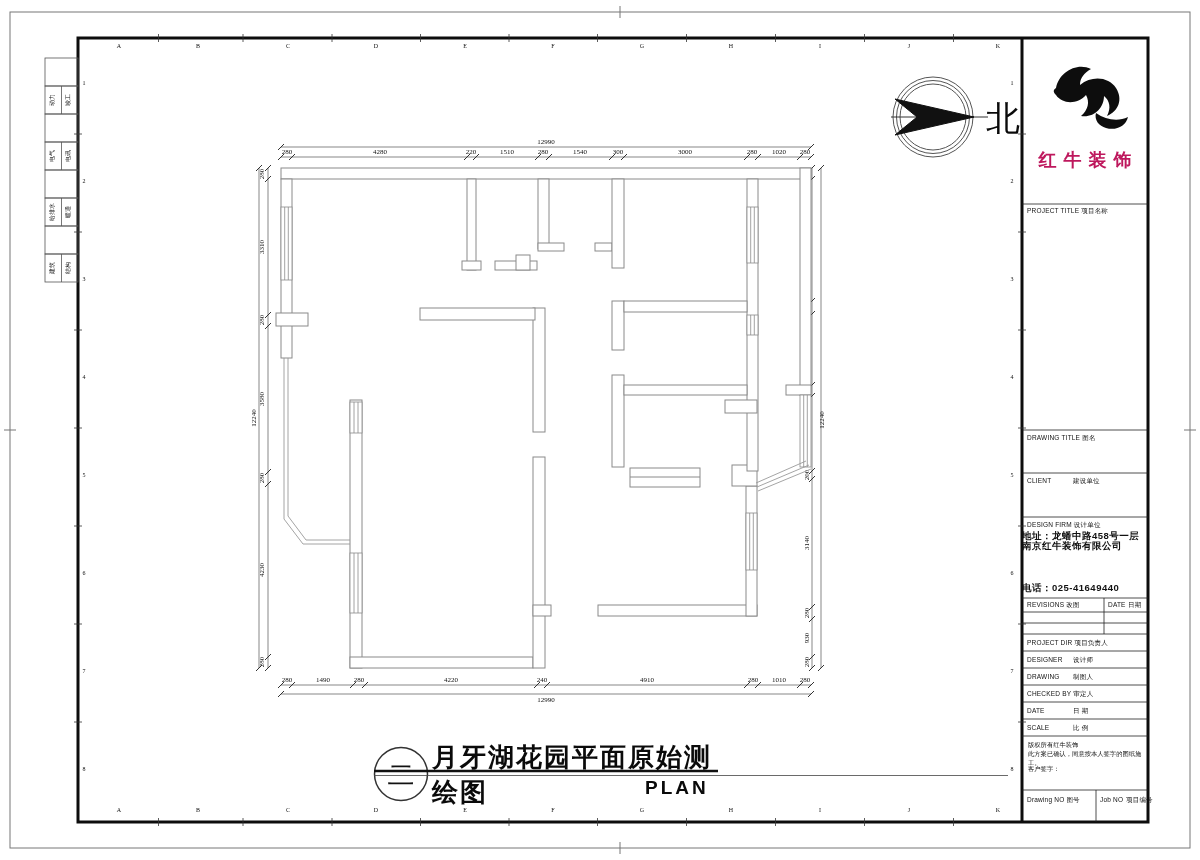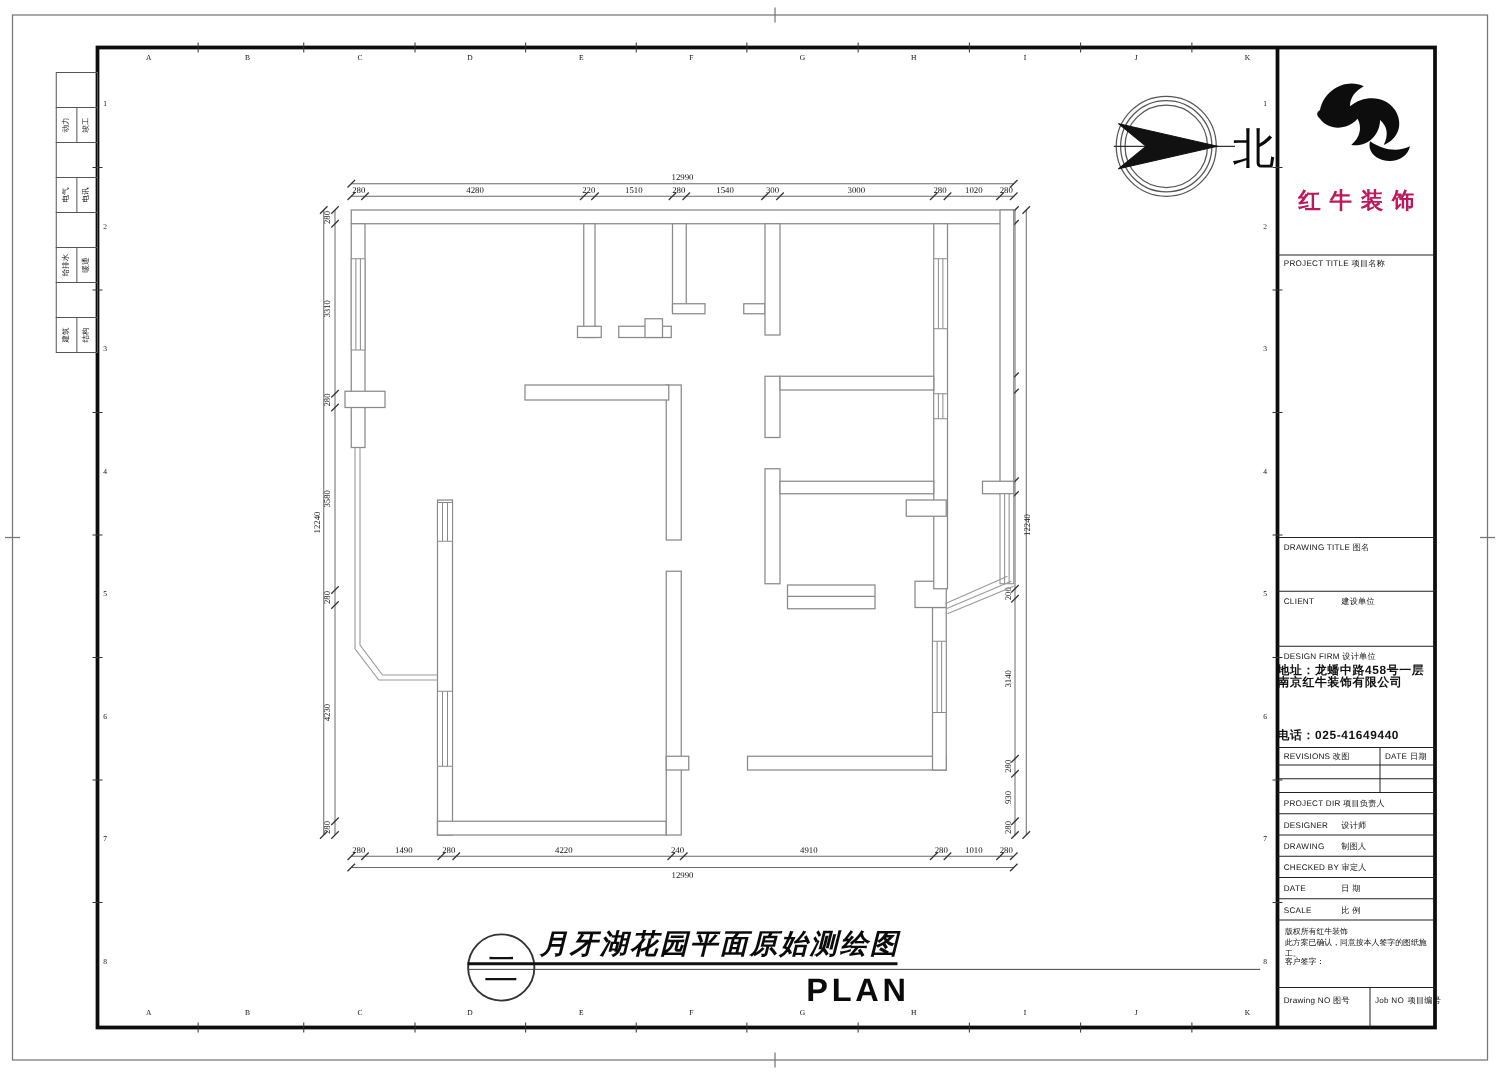--- a/index.html
+++ b/index.html
@@ -11,23 +11,23 @@
           white-space:nowrap;letter-spacing:0.2px;}
   .tb-row .en{display:inline-block;min-width:44px;font-family:"Liberation Sans",sans-serif;
               transform-origin:left center;}
   .tb-row .cn{font-family:"Liberation Sans",sans-serif;}
   .brand-name{position:absolute;left:1022px;top:148px;width:126px;text-align:center;
               font-family:"Liberation Serif",serif;font-size:18px;letter-spacing:7px;
               color:#be185d;font-weight:600;text-indent:7px;}
   .firm-line{position:absolute;left:1022px;width:126px;text-align:left;font-size:9.5px;
              font-weight:bold;color:#111;letter-spacing:0.5px;}
   .notes-line{position:absolute;left:1028px;width:116px;font-size:6.3px;color:#111;}
-  .main-title{position:absolute;left:432px;top:740px;width:300px;font-size:22px;font-weight:bold;
-              letter-spacing:2px;color:#0a0a0a;font-family:"Liberation Sans",sans-serif;font-style:italic;}
-  .plan-en{position:absolute;left:645px;top:777px;font-size:26px;font-weight:bold;
+  .main-title{position:absolute;left:432px;top:740px;width:300px;font-size:26px;font-weight:bold;
+              letter-spacing:2px;color:#0a0a0a;font-family:"Liberation Sans",sans-serif;}
+  .plan-en{position:absolute;left:645px;top:777px;font-size:19px;font-weight:bold;
            letter-spacing:3px;color:#0a0a0a;font-family:"Liberation Sans",sans-serif;}
 </style>
 </head>
 <body>
 
 <div class="sheet">
 
 <svg id="plan-svg" width="1200" height="860" viewBox="0 0 1200 860" style="position:absolute;left:0;top:0;">
 
   <g stroke="#777" stroke-width="1" fill="none">

